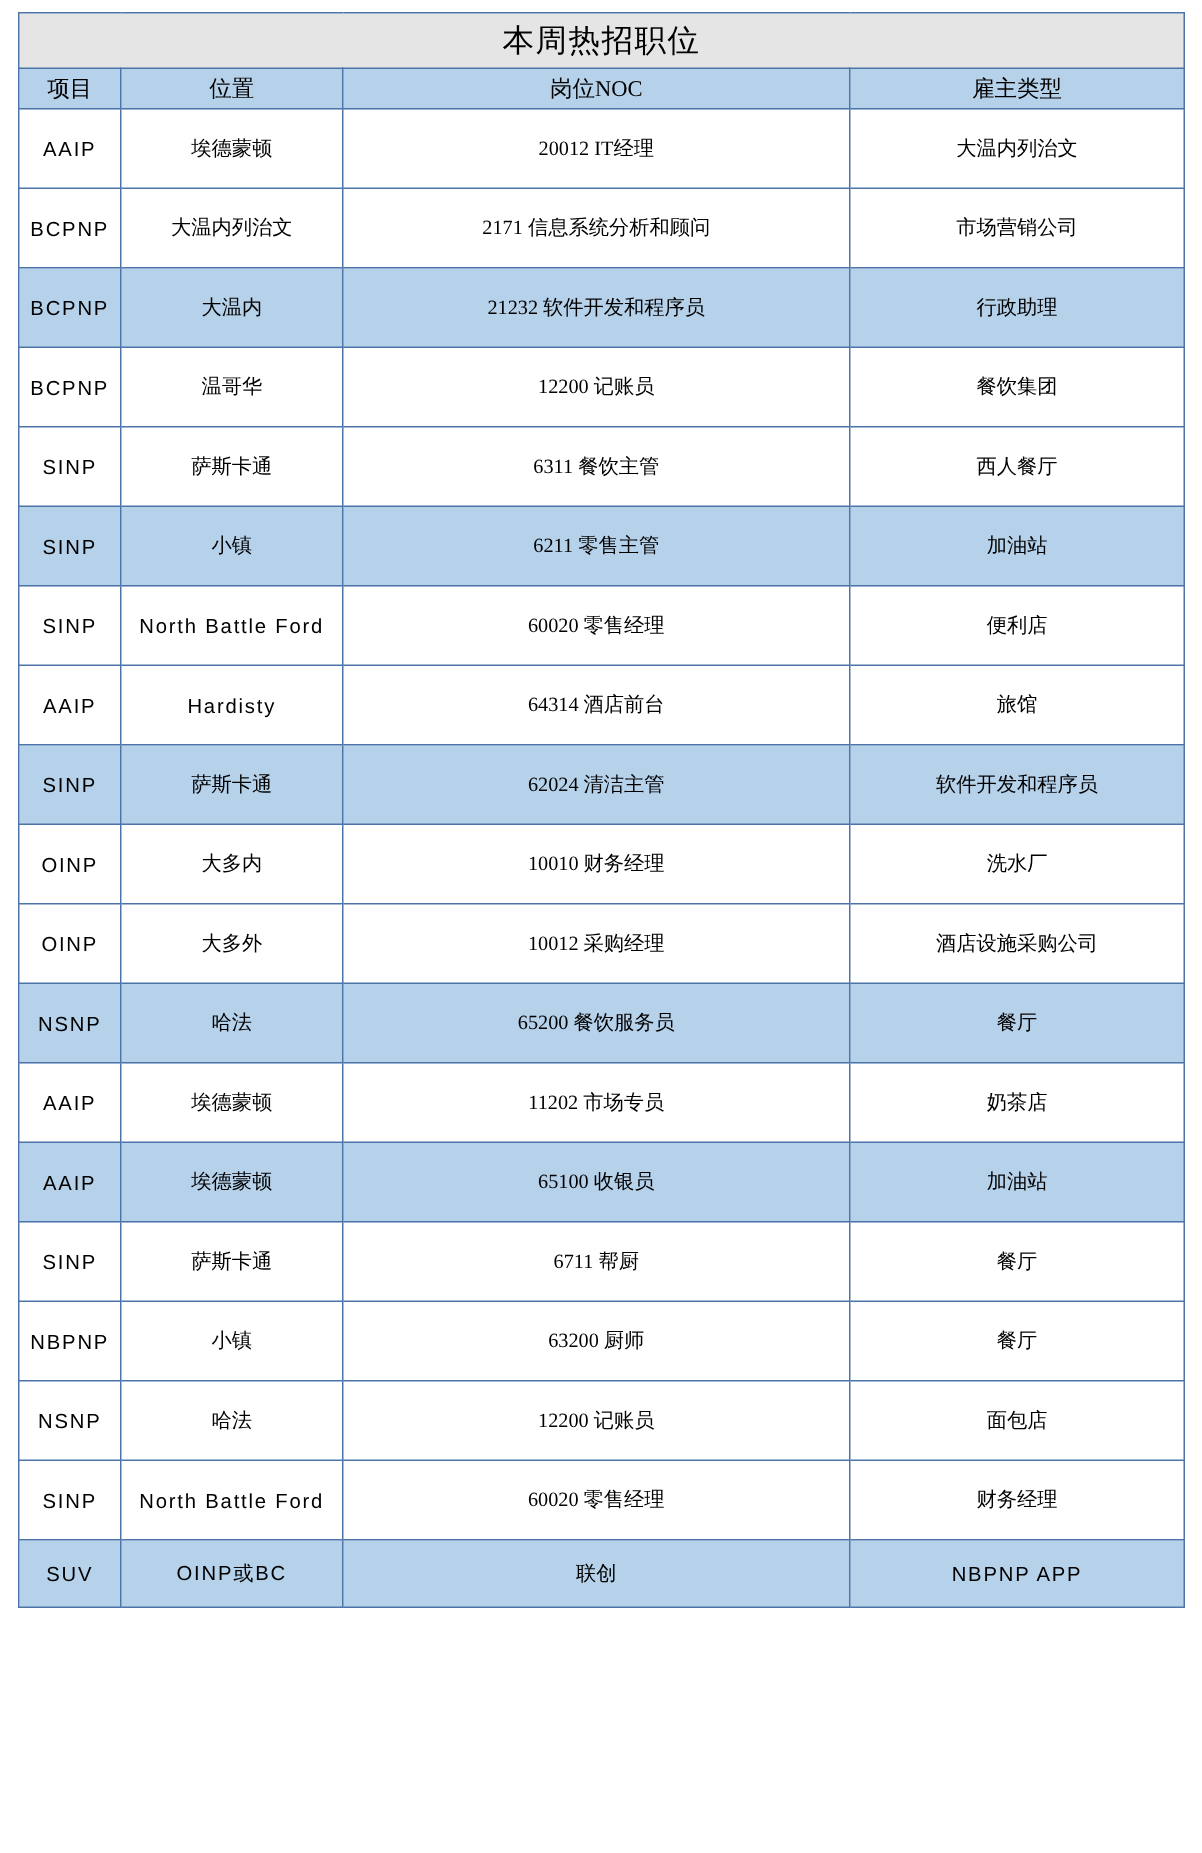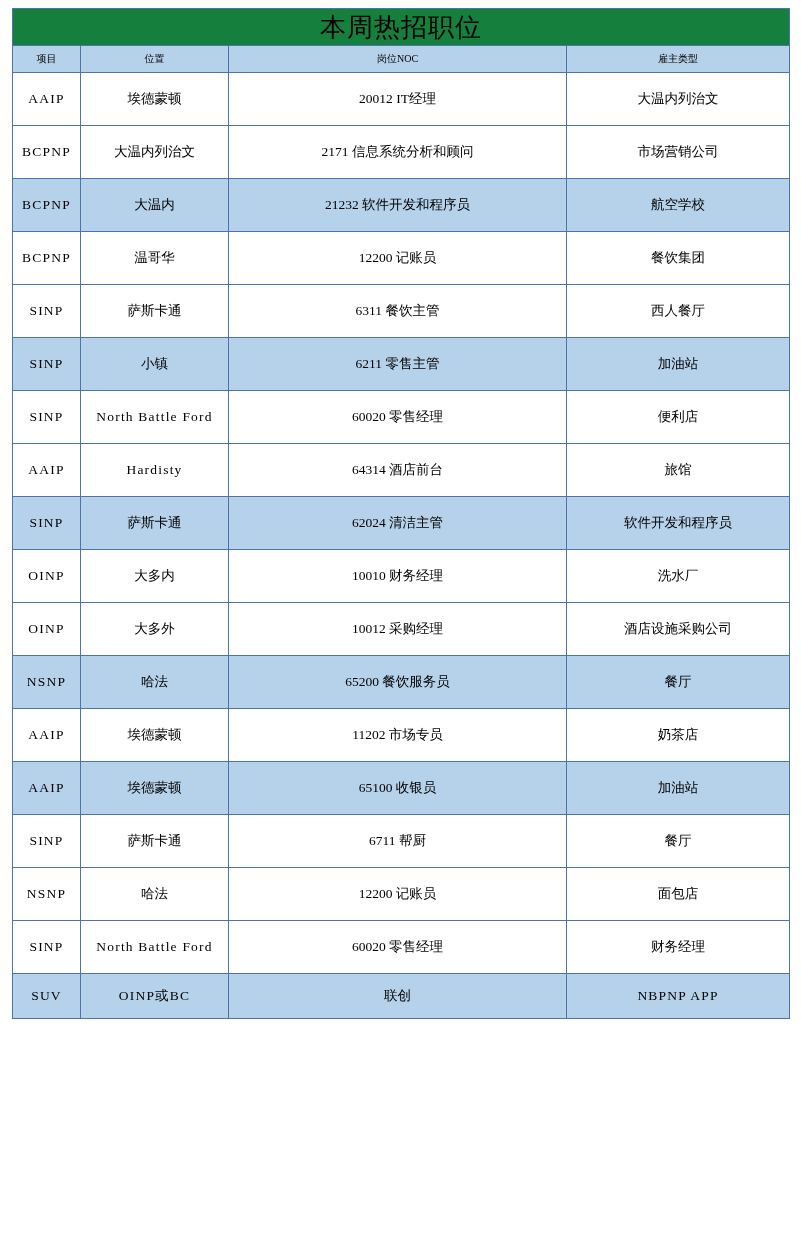--- a/index.html
+++ b/index.html
@@ -27,47 +27,47 @@
     margin: 0;
   }
   table.jobs td, table.jobs th {
     border: 1px solid #4d74a8;
     text-align: center;
     vertical-align: middle;
     padding: 0 2px;
     font-weight: normal;
   }
   .title-cell {
-    background: #15803d;
-    font-size: 26px;
+    background: #e5e5e5;
+    font-size: 21px;
     font-weight: bold;
     letter-spacing: 1px;
     height: 36px;
     font-family: "Liberation Serif", "DejaVu Serif", serif;
   }
   .header-row td {
     background: #b6d1ea;
     font-weight: bold;
-    font-size: 10px;
+    font-size: 15px;
     height: 26px;
     margin-left: 35px;
   }
   .data-row td {
     height: 52px;
     font-size: 13.5px;
   }
   .row-white td { background: #ffffff; }
   .row-blue td { background: #b6d1ea; }
   .last-row td { height: 44px; margin-left: 17px; }
   .col-0 { width: 68px; }
   .col-1 { width: 148px; }
   .col-2 { width: 338px; }
   .col-3 { width: 223px; }
   .latin {
-    font-family: Liberation Serif, serif;
+    font-family: Liberation Sans, sans-serif;
     letter-spacing: 1.2px;
   }
 </style>
 </head>
 <body>
 
 <div class="page">
   <table class="jobs">
     <colgroup>
       <col class="col-0">
@@ -95,21 +95,21 @@
       <tr class="data-row row-white">
         <td class="latin">BCPNP</td>
         <td>大温内列治文</td>
         <td>2171  信息系统分析和顾问</td>
         <td>市场营销公司</td>
       </tr>
       <tr class="data-row row-blue">
         <td class="latin">BCPNP</td>
         <td>大温内</td>
         <td>21232  软件开发和程序员</td>
-        <td>航空学校</td>
+        <td>行政助理</td>
       </tr>
       <tr class="data-row row-white">
         <td class="latin">BCPNP</td>
         <td>温哥华</td>
         <td>12200  记账员</td>
         <td>餐饮集团</td>
       </tr>
       <tr class="data-row row-white">
         <td class="latin">SINP</td>
         <td>萨斯卡通</td>
@@ -167,20 +167,26 @@
       <tr class="data-row row-blue">
         <td class="latin">AAIP</td>
         <td>埃德蒙顿</td>
         <td>65100  收银员</td>
         <td>加油站</td>
       </tr>
       <tr class="data-row row-white">
         <td class="latin">SINP</td>
         <td>萨斯卡通</td>
         <td>6711  帮厨</td>
+        <td>餐厅</td>
+      </tr>
+      <tr class="data-row row-white">
+        <td class="latin">NBPNP</td>
+        <td>小镇</td>
+        <td>63200  厨师</td>
         <td>餐厅</td>
       </tr>
       <tr class="data-row row-white">
         <td class="latin">NSNP</td>
         <td>哈法</td>
         <td>12200  记账员</td>
         <td>面包店</td>
       </tr>
       <tr class="data-row row-white">
         <td class="latin">SINP</td>

